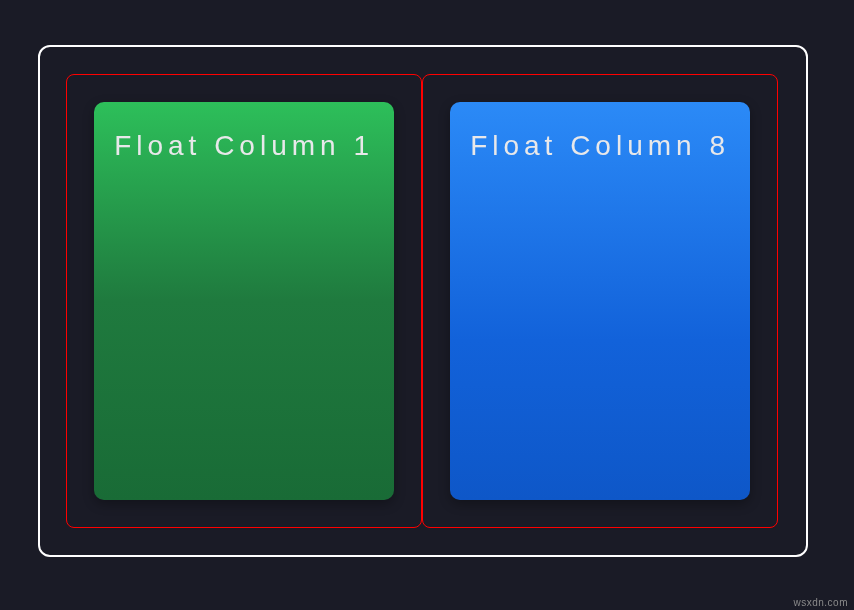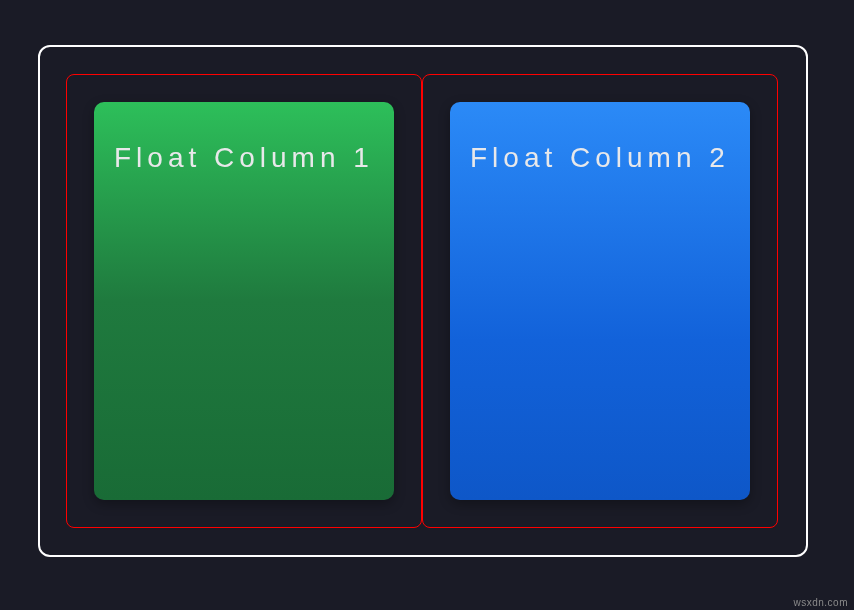--- a/index.html
+++ b/index.html
@@ -45,22 +45,22 @@
 
     .float-wrapper.right {
       left: 422px;
       width: 356px;
     }
 
     .float-column {
       width: 100%;
       height: 100%;
       border-radius: 10px;
-      padding: 32px 20px;
-      text-align: left;
+      padding: 20px 20px;
+      text-align: right;
       box-shadow: 0 4px 12px rgba(0,0,0,0.3);
     }
 
     .float-column.green {
       background: linear-gradient(180deg, #2dbf5a 0%, #1f7a3e 50%, #196b36 100%);
     }
 
     .float-column.blue {
       background: linear-gradient(180deg, #2b8af7 0%, #1262da 60%, #0e57c8 100%);
     }
@@ -90,17 +90,17 @@
 <div class="outer-container"></div>
 
 <div class="float-wrapper left">
   <div class="float-column green">
     <h2>Float Column 1</h2>
   </div>
 </div>
 
 <div class="float-wrapper right">
   <div class="float-column blue">
-    <h2>Float Column 2</h2>
+    <h2>Float Column 8</h2>
   </div>
 </div>
 
 <div class="watermark">wsxdn.com</div>
 
 </body></html>

